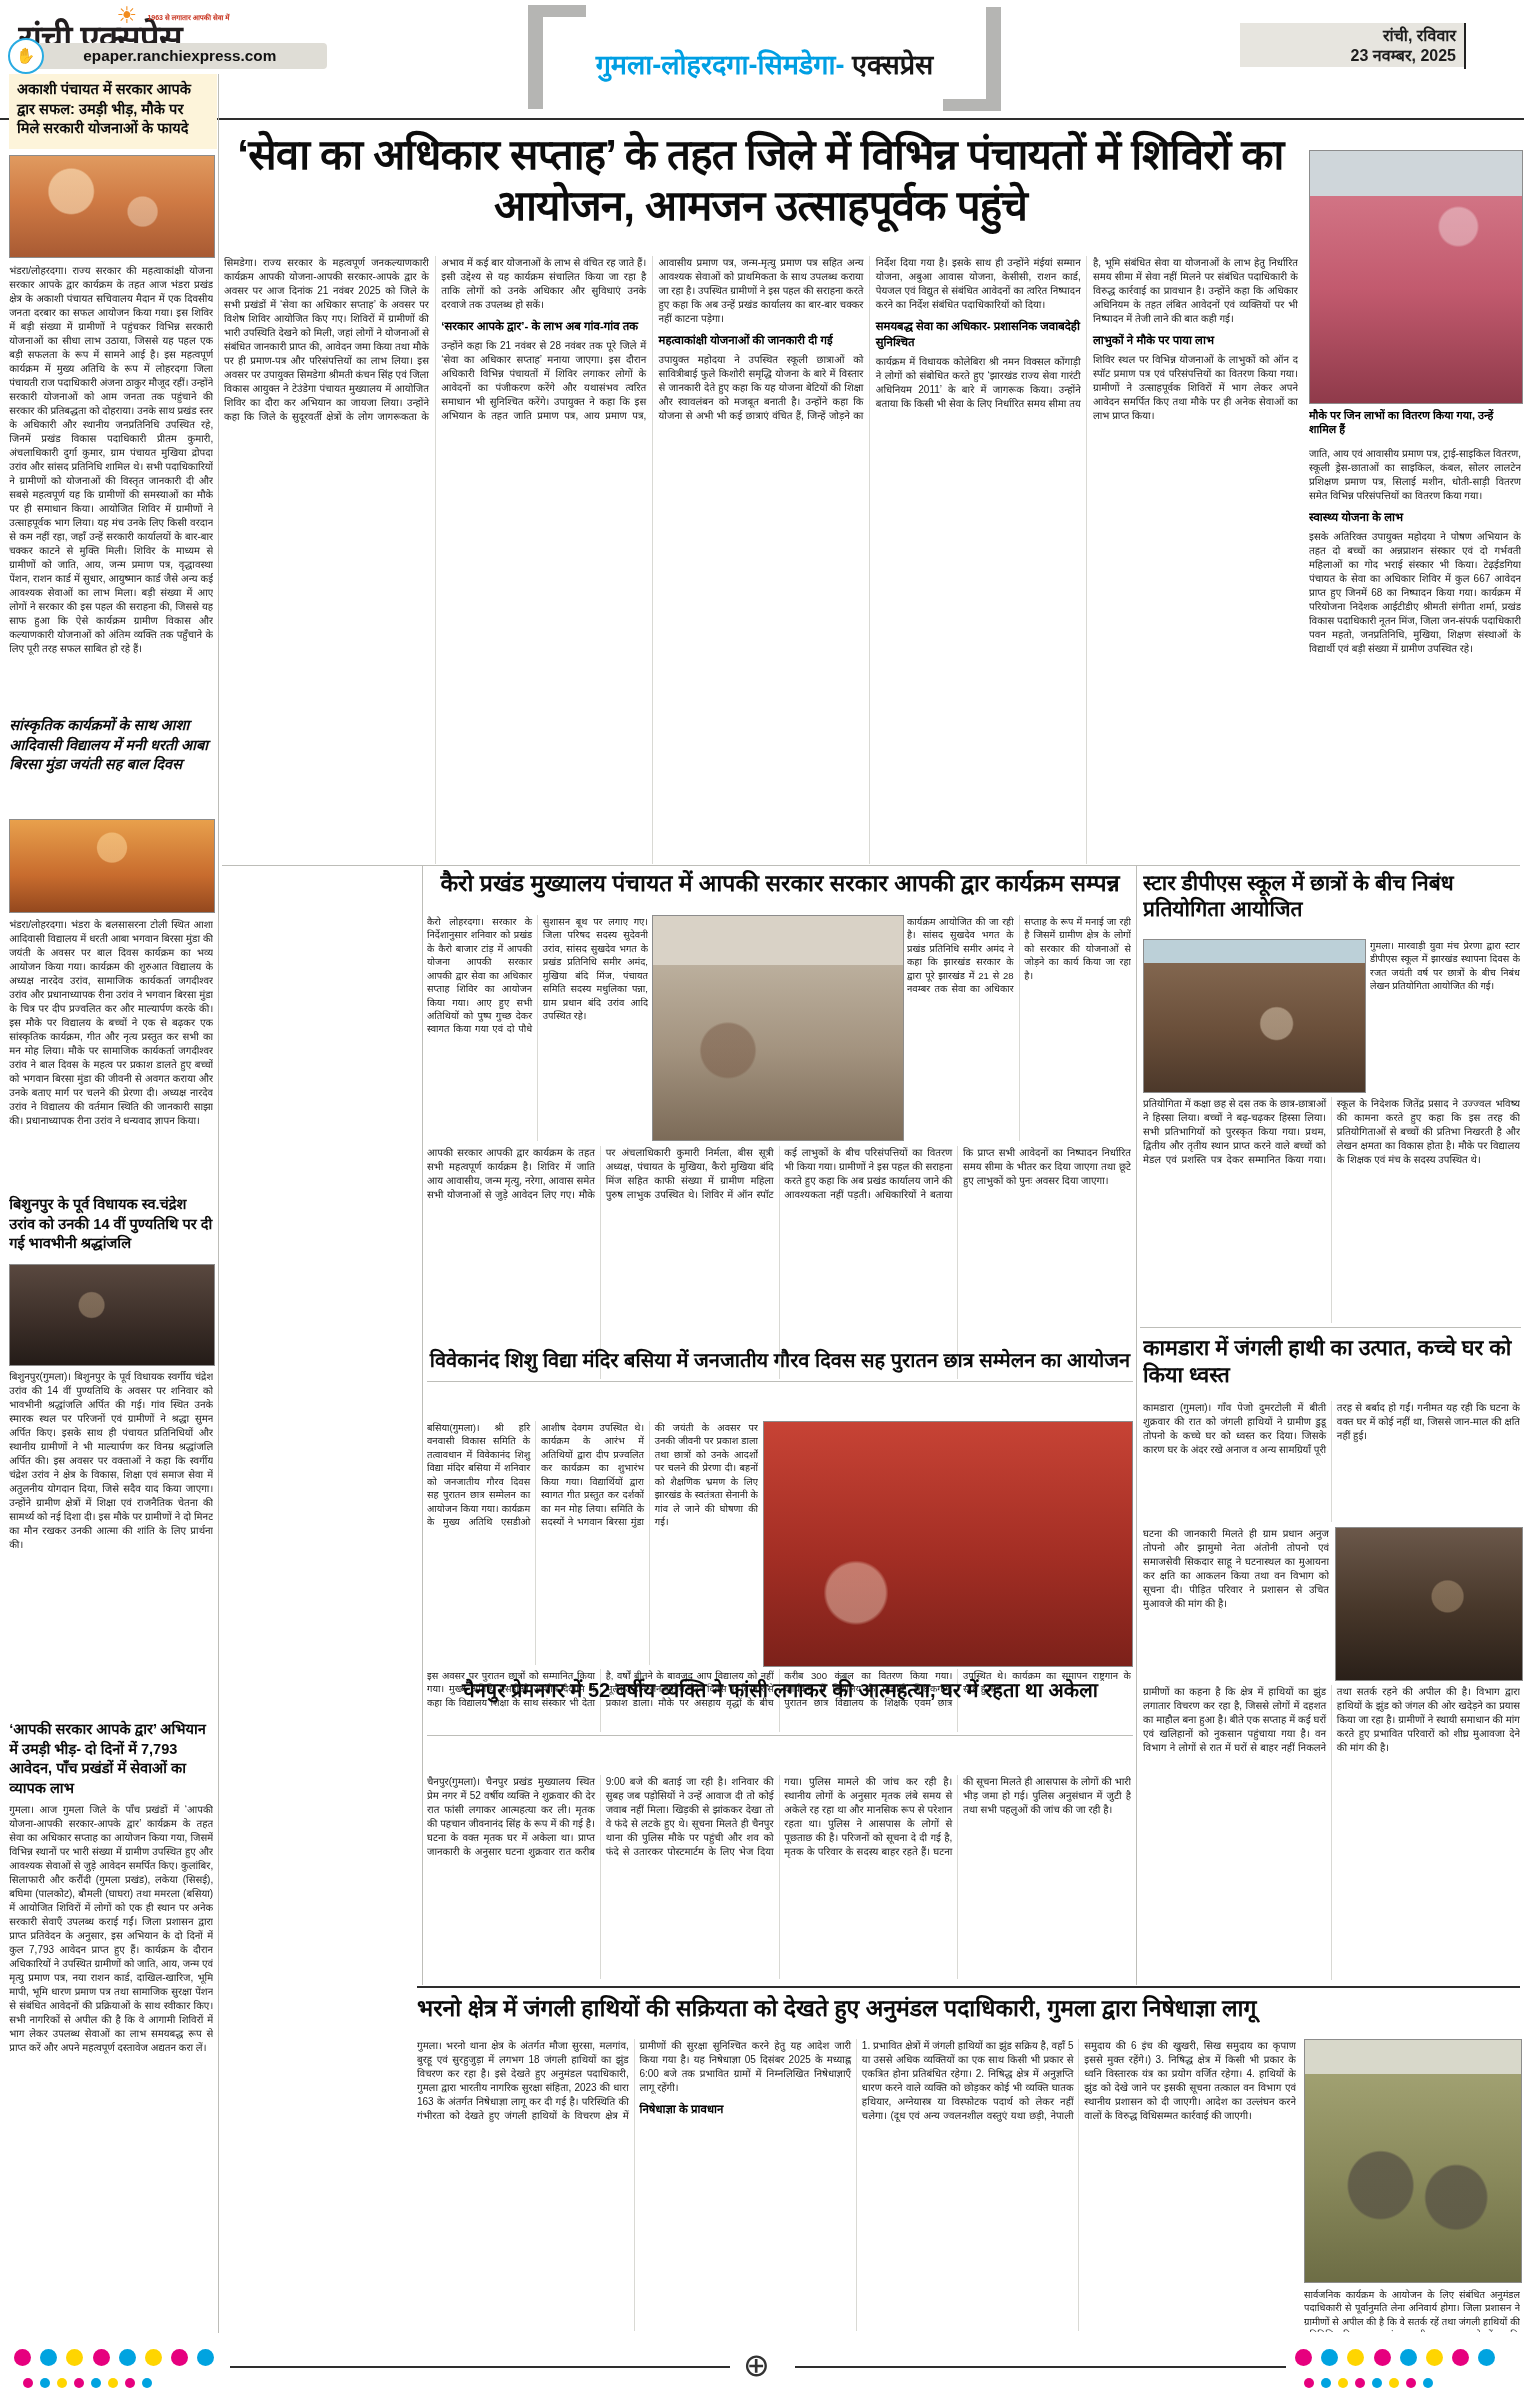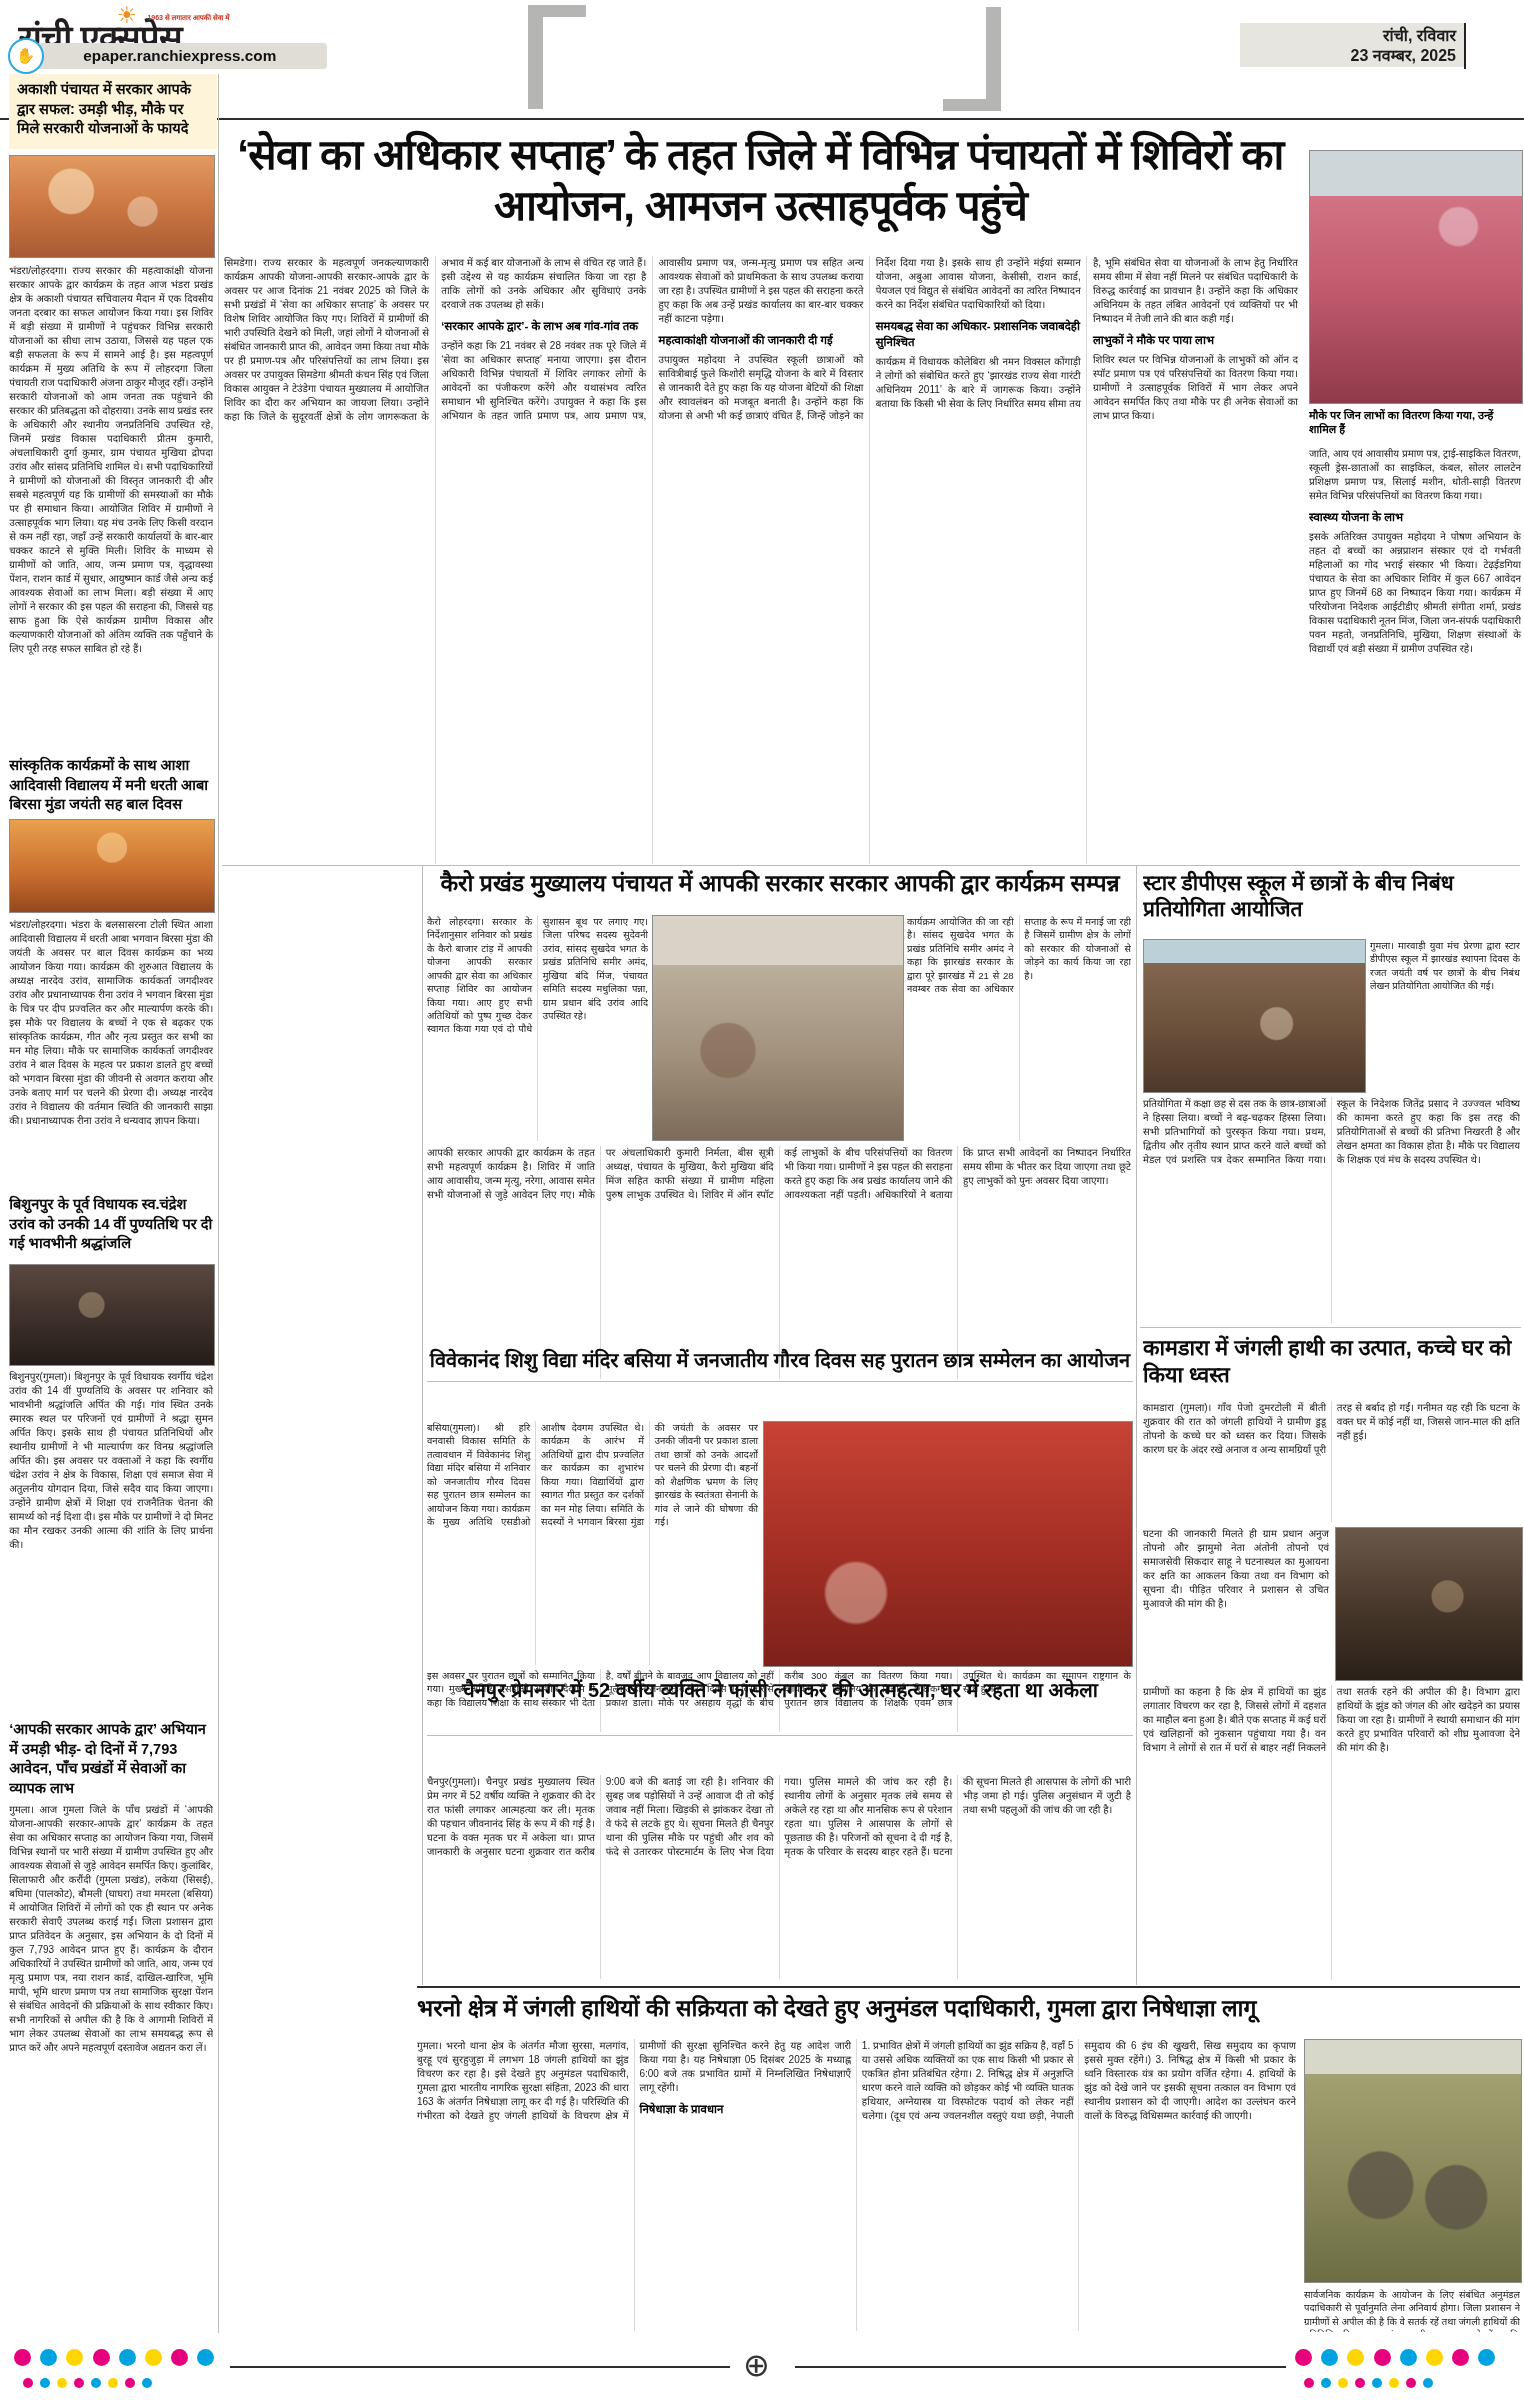--- a/index.html
+++ b/index.html
@@ -97,36 +97,40 @@
 <div class="abs webbar" style="left:10.7px;top:43px;width:316px;height:26px;">
   <span class="touch-circle">✋</span>
   <span class="txt">epaper.ranchiexpress.com</span>
 </div>
 
 <div class="abs rule dark" style="left:0;top:118px;width:1524px;height:1.5px;"></div>
 
 <div class="abs banner" style="left:528px;top:4.6px;width:473px;height:112px;">
   <div class="bracket l"></div>
   <div class="bracket r"></div>
+  <div class="banner-text">
+    <span class="blue">गुमला-लोहरदगा-सिमडेगा-</span>
+    <span class="black">एक्सप्रेस</span>
+  </div>
 </div>
 
 <div class="abs datebox" style="left:1240px;top:23px;width:216px;height:41px;">
   <div>रांची, रविवार</div>
   <div>23 नवम्बर, 2025</div>
 </div>
 <div class="abs" style="left:1464px;top:23px;width:1.5px;height:46px;background:#222;"></div>
 <div class="abs pagenum" style="left:1524px;top:20px;font-family:Liberation Serif, serif;">10</div>
 
 <div class="abs rule" style="left:218px;top:74px;width:0.8px;height:2259px;"></div>
 
 <div class="abs head smallhead creambox" style="left:9.2px;top:74px;width:192px;height:63px;">अकाशी पंचायत में सरकार आपके द्वार सफल: उमड़ी भीड़, मौके पर मिले सरकारी योजनाओं के फायदे</div>
 <div class="abs photo ph-crowd-orange" style="left:9.2px;top:155px;width:204px;height:101px;"></div>
 <div class="abs body" style="left:9.2px;top:264px;width:204px;height:480px;">भंडरा/लोहरदगा। राज्य सरकार की महत्वाकांक्षी योजना सरकार आपके द्वार कार्यक्रम के तहत आज भंडरा प्रखंड क्षेत्र के अकाशी पंचायत सचिवालय मैदान में एक दिवसीय जनता दरबार का सफल आयोजन किया गया। इस शिविर में बड़ी संख्या में ग्रामीणों ने पहुंचकर विभिन्न सरकारी योजनाओं का सीधा लाभ उठाया, जिससे यह पहल एक बड़ी सफलता के रूप में सामने आई है। इस महत्वपूर्ण कार्यक्रम में मुख्य अतिथि के रूप में लोहरदगा जिला पंचायती राज पदाधिकारी अंजना ठाकुर मौजूद रहीं। उन्होंने सरकारी योजनाओं को आम जनता तक पहुंचाने की सरकार की प्रतिबद्धता को दोहराया। उनके साथ प्रखंड स्तर के अधिकारी और स्थानीय जनप्रतिनिधि उपस्थित रहे, जिनमें प्रखंड विकास पदाधिकारी प्रीतम कुमारी, अंचलाधिकारी दुर्गा कुमार, ग्राम पंचायत मुखिया द्रोपदा उरांव और सांसद प्रतिनिधि शामिल थे। सभी पदाधिकारियों ने ग्रामीणों को योजनाओं की विस्तृत जानकारी दी और सबसे महत्वपूर्ण यह कि ग्रामीणों की समस्याओं का मौके पर ही समाधान किया। आयोजित शिविर में ग्रामीणों ने उत्साहपूर्वक भाग लिया। यह मंच उनके लिए किसी वरदान से कम नहीं रहा, जहाँ उन्हें सरकारी कार्यालयों के बार-बार चक्कर काटने से मुक्ति मिली। शिविर के माध्यम से ग्रामीणों को जाति, आय, जन्म प्रमाण पत्र, वृद्धावस्था पेंशन, राशन कार्ड में सुधार, आयुष्मान कार्ड जैसे अन्य कई आवश्यक सेवाओं का लाभ मिला। बड़ी संख्या में आए लोगों ने सरकार की इस पहल की सराहना की, जिससे यह साफ हुआ कि ऐसे कार्यक्रम ग्रामीण विकास और कल्याणकारी योजनाओं को अंतिम व्यक्ति तक पहुँचाने के लिए पूरी तरह सफल साबित हो रहे हैं।</div>
 
-<div class="abs head smallhead" style="left:9.2px;top:756px;width:204px;height:64px;">सांस्कृतिक कार्यक्रमों के साथ आशा आदिवासी विद्यालय में मनी धरती आबा बिरसा मुंडा जयंती सह बाल दिवस</div>
+<div class="abs head smallhead" style="left:9.2px;top:716px;width:204px;height:64px;font-style:italic;">सांस्कृतिक कार्यक्रमों के साथ आशा आदिवासी विद्यालय में मनी धरती आबा बिरसा मुंडा जयंती सह बाल दिवस</div>
 <div class="abs photo ph-tent" style="left:9.2px;top:819px;width:204px;height:92px;"></div>
 <div class="abs body" style="left:9.2px;top:918px;width:204px;height:270px;">भंडरा/लोहरदगा। भंडरा के बलसासरना टोली स्थित आशा आदिवासी विद्यालय में धरती आबा भगवान बिरसा मुंडा की जयंती के अवसर पर बाल दिवस कार्यक्रम का भव्य आयोजन किया गया। कार्यक्रम की शुरुआत विद्यालय के अध्यक्ष नारदेव उरांव, सामाजिक कार्यकर्ता जगदीश्वर उरांव और प्रधानाध्यापक रीना उरांव ने भगवान बिरसा मुंडा के चित्र पर दीप प्रज्वलित कर और माल्यार्पण करके की। इस मौके पर विद्यालय के बच्चों ने एक से बढ़कर एक सांस्कृतिक कार्यक्रम, गीत और नृत्य प्रस्तुत कर सभी का मन मोह लिया। मौके पर सामाजिक कार्यकर्ता जगदीश्वर उरांव ने बाल दिवस के महत्व पर प्रकाश डालते हुए बच्चों को भगवान बिरसा मुंडा की जीवनी से अवगत कराया और उनके बताए मार्ग पर चलने की प्रेरणा दी। अध्यक्ष नारदेव उरांव ने विद्यालय की वर्तमान स्थिति की जानकारी साझा की। प्रधानाध्यापक रीना उरांव ने धन्यवाद ज्ञापन किया।</div>
 
 <div class="abs head smallhead" style="left:9.2px;top:1195px;width:204px;height:64px;">बिशुनपुर के पूर्व विधायक स्व.चंद्रेश उरांव को उनकी 14 वीं पुण्यतिथि पर दी गई भावभीनी श्रद्धांजलि</div>
 <div class="abs photo ph-dark" style="left:9.2px;top:1264px;width:204px;height:100px;"></div>
 <div class="abs body" style="left:9.2px;top:1370px;width:204px;height:344px;">बिशुनपुर(गुमला)। बिशुनपुर के पूर्व विधायक स्वर्गीय चंद्रेश उरांव की 14 वीं पुण्यतिथि के अवसर पर शनिवार को भावभीनी श्रद्धांजलि अर्पित की गई। गांव स्थित उनके स्मारक स्थल पर परिजनों एवं ग्रामीणों ने श्रद्धा सुमन अर्पित किए। इसके साथ ही पंचायत प्रतिनिधियों और स्थानीय ग्रामीणों ने भी माल्यार्पण कर विनम्र श्रद्धांजलि अर्पित की। इस अवसर पर वक्ताओं ने कहा कि स्वर्गीय चंद्रेश उरांव ने क्षेत्र के विकास, शिक्षा एवं समाज सेवा में अतुलनीय योगदान दिया, जिसे सदैव याद किया जाएगा। उन्होंने ग्रामीण क्षेत्रों में शिक्षा एवं राजनैतिक चेतना की सामर्थ्य को नई दिशा दी। इस मौके पर ग्रामीणों ने दो मिनट का मौन रखकर उनकी आत्मा की शांति के लिए प्रार्थना की।</div>
 
 <div class="abs head smallhead" style="left:9.2px;top:1720px;width:204px;height:77px;">‘आपकी सरकार आपके द्वार’ अभियान में उमड़ी भीड़- दो दिनों में 7,793 आवेदन, पाँच प्रखंडों में सेवाओं का व्यापक लाभ</div>
 <div class="abs body" style="left:9.2px;top:1803px;width:204px;height:529px;">गुमला। आज गुमला जिले के पाँच प्रखंडों में ‘आपकी योजना-आपकी सरकार-आपके द्वार’ कार्यक्रम के तहत सेवा का अधिकार सप्ताह का आयोजन किया गया, जिसमें विभिन्न स्थानों पर भारी संख्या में ग्रामीण उपस्थित हुए और आवश्यक सेवाओं से जुड़े आवेदन समर्पित किए। कुलांबिर, सिलाफारी और करौंदी (गुमला प्रखंड), लकेया (सिसई), बघिमा (पालकोट), बौमली (घाघरा) तथा ममरला (बसिया) में आयोजित शिविरों में लोगों को एक ही स्थान पर अनेक सरकारी सेवाएँ उपलब्ध कराई गईं। जिला प्रशासन द्वारा प्राप्त प्रतिवेदन के अनुसार, इस अभियान के दो दिनों में कुल 7,793 आवेदन प्राप्त हुए हैं। कार्यक्रम के दौरान अधिकारियों ने उपस्थित ग्रामीणों को जाति, आय, जन्म एवं मृत्यु प्रमाण पत्र, नया राशन कार्ड, दाखिल-खारिज, भूमि मापी, भूमि धारण प्रमाण पत्र तथा सामाजिक सुरक्षा पेंशन से संबंधित आवेदनों की प्रक्रियाओं के साथ स्वीकार किए। सभी नागरिकों से अपील की है कि वे आगामी शिविरों में भाग लेकर उपलब्ध सेवाओं का लाभ समयबद्ध रूप से प्राप्त करें और अपने महत्वपूर्ण दस्तावेज अद्यतन करा लें।</div>
 

